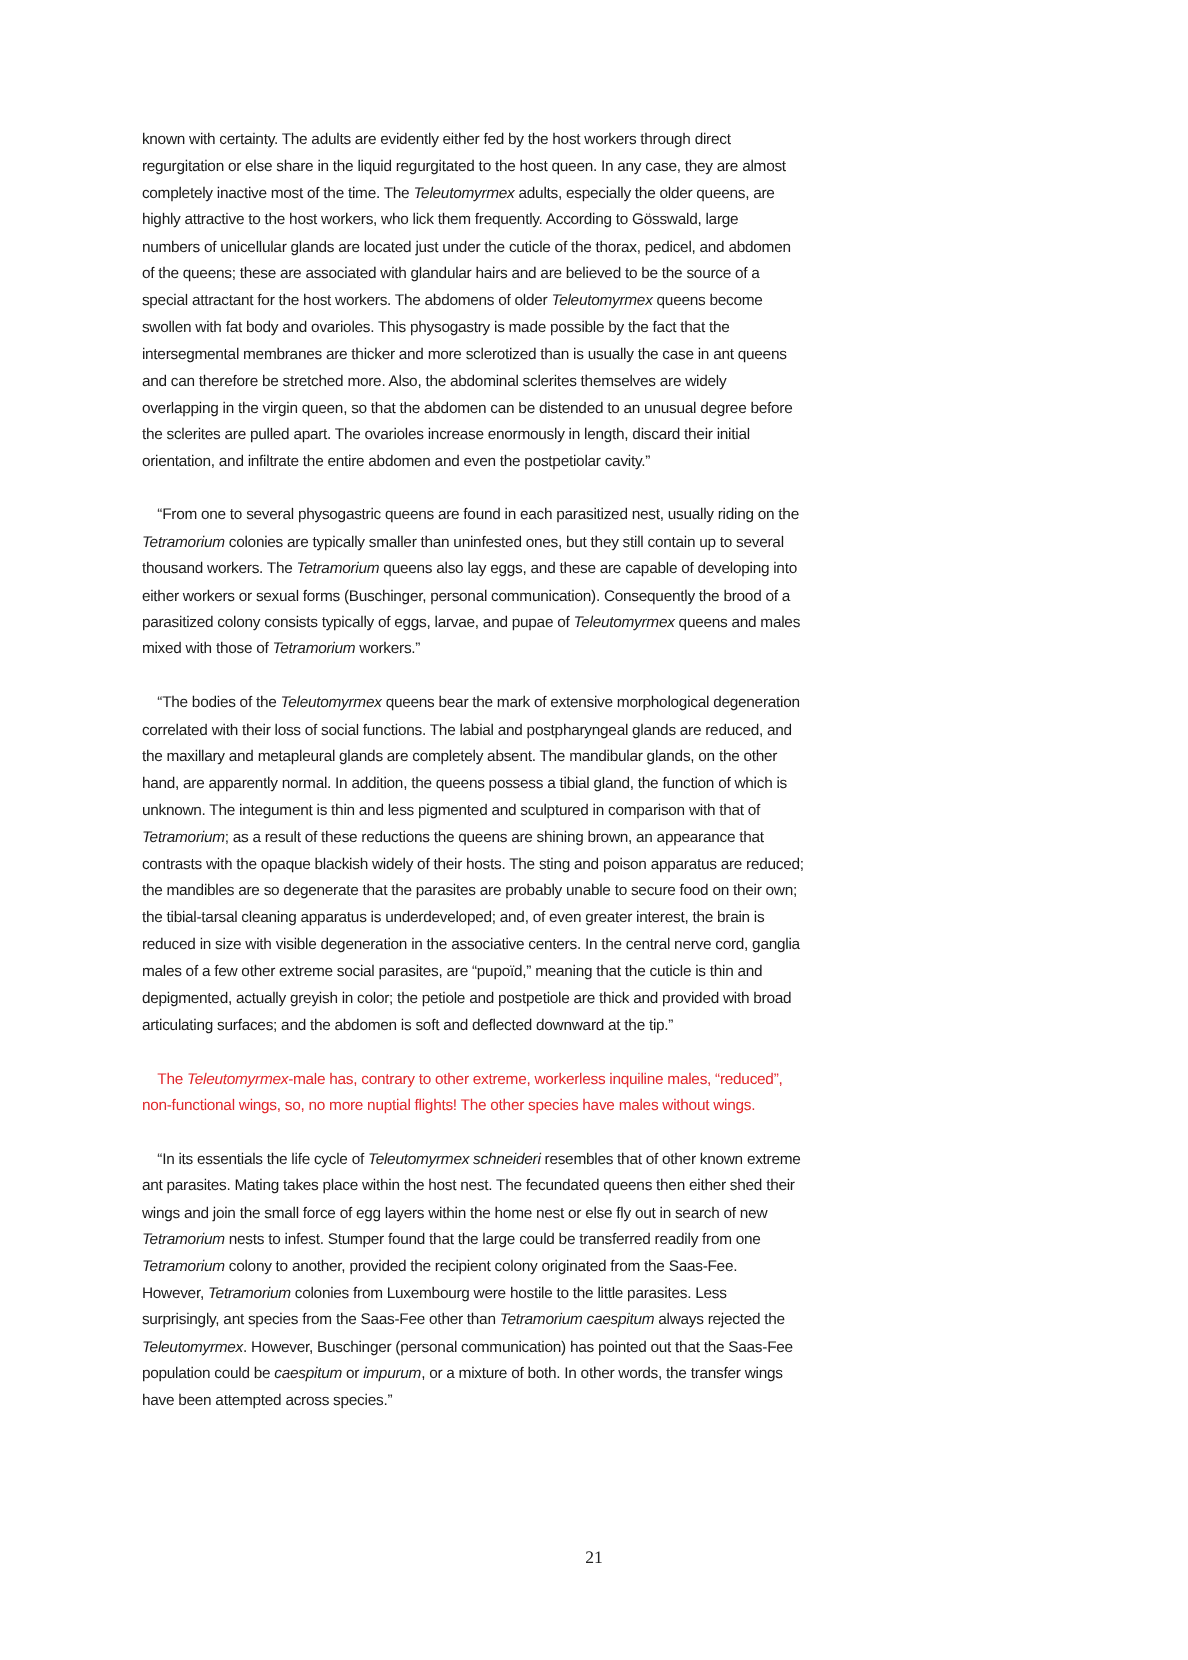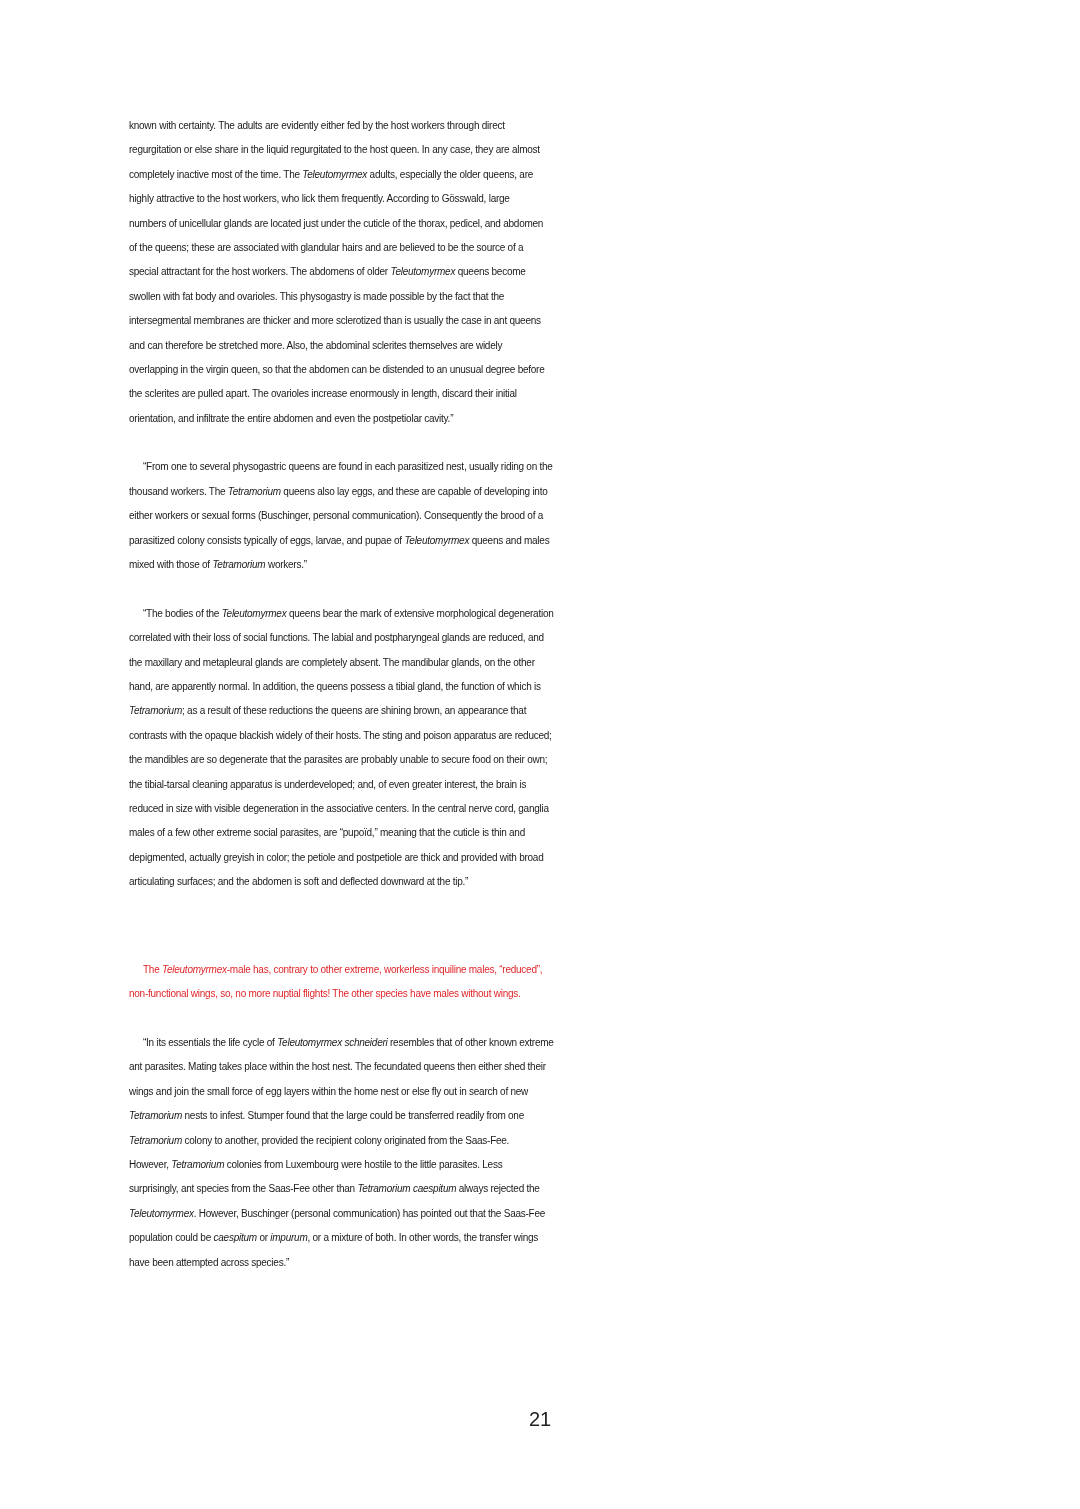--- a/index.html
+++ b/index.html
@@ -16,41 +16,42 @@
       color: #1a1a1a;
     }
     .page {
       position: absolute;
       left: 129px;
       top: 114px;
       width: 830px;
     }
     .para {
       margin: 0;
-      font-size: 10px;
+      font-size: 14px;
       line-height: 24.4px;
       letter-spacing: -0.25px;
       white-space: nowrap;
     }
     .para .line {
       display: block;
       height: 24.4px;
     }
     .indent { padding-left: 14px; }
     .gap { height: 24.4px; }
-    .red { color: #e0262a; margin-top: 39px; }
+    .red { color: #e0262a; }
     i { font-style: italic; }
     .page-number {
       position: absolute;
       left: 0;
       width: 1080px;
       top: 1408px;
       text-align: center;
-      font-size: 20px;
+      font-size: 16px;
       color: #222;
+      font-family: Liberation Serif, serif;
     }
   </style>
 </head>
 <body>
 
 <div class="page">
   <div class="para">
       <span class="line"><span>known with certainty. The adults are evidently either fed by the host workers through direct</span></span>
       <span class="line"><span>regurgitation or else share in the liquid regurgitated to the host queen. In any case, they are almost</span></span>
       <span class="line"><span>completely inactive most of the time. The </span><i>Teleutomyrmex</i><span> adults, especially the older queens, are</span></span>
@@ -61,31 +62,33 @@
       <span class="line"><span>swollen with fat body and ovarioles. This physogastry is made possible by the fact that the</span></span>
       <span class="line"><span>intersegmental membranes are thicker and more sclerotized than is usually the case in ant queens</span></span>
       <span class="line"><span>and can therefore be stretched more. Also, the abdominal sclerites themselves are widely</span></span>
       <span class="line"><span>overlapping in the virgin queen, so that the abdomen can be distended to an unusual degree before</span></span>
       <span class="line"><span>the sclerites are pulled apart. The ovarioles increase enormously in length, discard their initial</span></span>
       <span class="line"><span>orientation, and infiltrate the entire abdomen and even the postpetiolar cavity.”</span></span>
     </div>
   <div class="gap"></div>
   <div class="para">
       <span class="line indent"><span>“From one to several physogastric queens are found in each parasitized nest, usually riding on the</span></span>
+      <span class="line"><i>Tetramorium</i><span> colonies are typically smaller than uninfested ones, but they still contain up to several</span></span>
       <span class="line"><span>thousand workers. The </span><i>Tetramorium</i><span> queens also lay eggs, and these are capable of developing into</span></span>
       <span class="line"><span>either workers or sexual forms (Buschinger, personal communication). Consequently the brood of a</span></span>
       <span class="line"><span>parasitized colony consists typically of eggs, larvae, and pupae of </span><i>Teleutomyrmex</i><span> queens and males</span></span>
       <span class="line"><span>mixed with those of </span><i>Tetramorium</i><span> workers.”</span></span>
     </div>
   <div class="gap"></div>
   <div class="para">
       <span class="line indent"><span>“The bodies of the </span><i>Teleutomyrmex</i><span> queens bear the mark of extensive morphological degeneration</span></span>
       <span class="line"><span>correlated with their loss of social functions. The labial and postpharyngeal glands are reduced, and</span></span>
       <span class="line"><span>the maxillary and metapleural glands are completely absent. The mandibular glands, on the other</span></span>
       <span class="line"><span>hand, are apparently normal. In addition, the queens possess a tibial gland, the function of which is</span></span>
+      <span class="line"><span>unknown. The integument is thin and less pigmented and sculptured in comparison with that of</span></span>
       <span class="line"><i>Tetramorium</i><span>; as a result of these reductions the queens are shining brown, an appearance that</span></span>
       <span class="line"><span>contrasts with the opaque blackish widely of their hosts. The sting and poison apparatus are reduced;</span></span>
       <span class="line"><span>the mandibles are so degenerate that the parasites are probably unable to secure food on their own;</span></span>
       <span class="line"><span>the tibial-tarsal cleaning apparatus is underdeveloped; and, of even greater interest, the brain is</span></span>
       <span class="line"><span>reduced in size with visible degeneration in the associative centers. In the central nerve cord, ganglia</span></span>
       <span class="line"><span>males of a few other extreme social parasites, are “pupoïd,” meaning that the cuticle is thin and</span></span>
       <span class="line"><span>depigmented, actually greyish in color; the petiole and postpetiole are thick and provided with broad</span></span>
       <span class="line"><span>articulating surfaces; and the abdomen is soft and deflected downward at the tip.”</span></span>
     </div>
   <div class="gap"></div>

